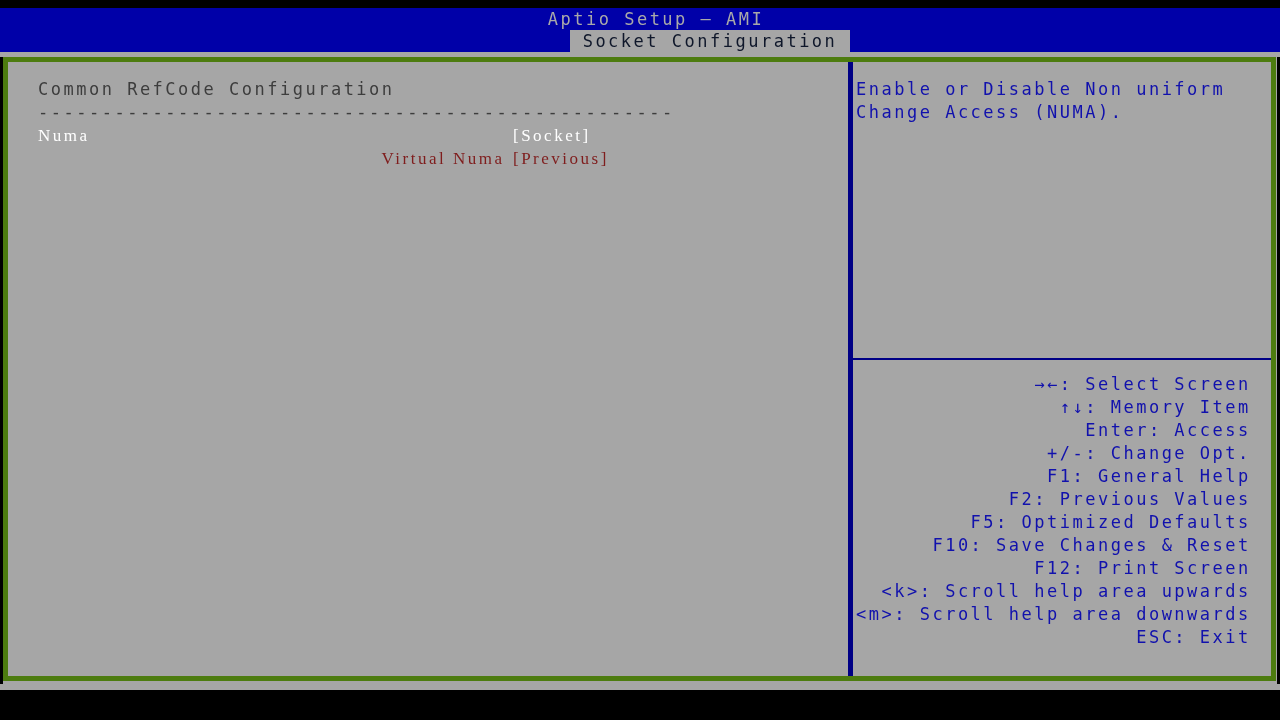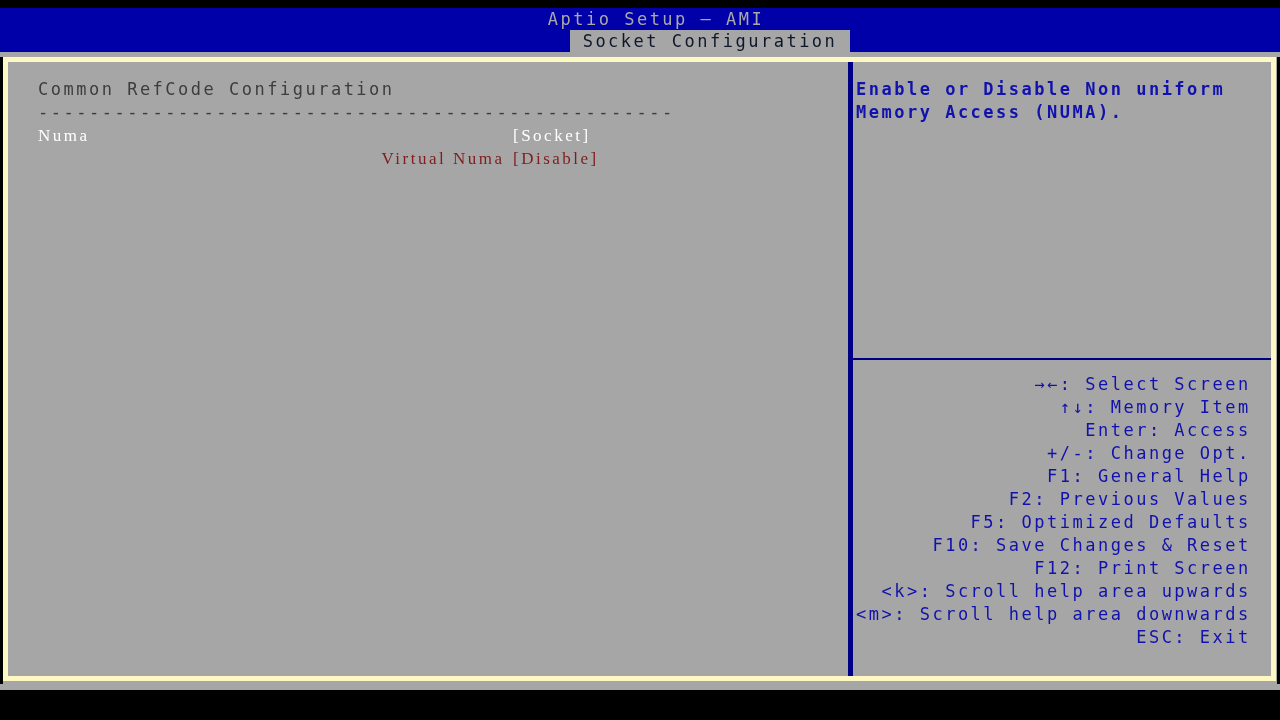--- a/index.html
+++ b/index.html
@@ -47,21 +47,21 @@
     position: absolute; top: 5px;
     width: 3px; height: 627px;
     background: #000000;
   }
   .edge-black.left  { left: 0; }
   .edge-black.right { right: 0; }
   
   .frame {
     position: absolute; left: 3px; top: 5px;
     width: 1273px; height: 624px;
-    border: 5px solid #fef9c3;
+    border: 5px solid #4d7c0f;
     box-sizing: border-box;
     display: flex;
   }
   .settings-panel {
     width: 840px;
     position: relative;
     padding: 16px 0 0 30px;
     box-sizing: border-box;
   }
   .v-divider {
@@ -77,21 +77,20 @@
   .separator { white-space: nowrap; overflow: hidden; }
   .item-row { position: relative; height: 23px; white-space: nowrap; font-family: Liberation Serif, serif; }
   .item-row .item-value { position: absolute; left: 475px; top: 0; }
   .item-selected { color: #ffffff; }
   .item-normal { color: #7f1d1d; text-align: center; }
   
   .help-desc {
     padding: 16px 0 0 3px;
     color: #1111ad;
     white-space: nowrap;
-    font-weight: bold;
   }
   .h-divider {
     position: absolute; left: 0; right: 0; top: 296px;
     height: 2px; background: #000085;
   }
   .help-keys {
     position: absolute; left: 3px; top: 311px;
     color: #1111ad;
     white-space: nowrap;
     text-align: right;
@@ -116,30 +115,30 @@
       <div class="section-title">Common RefCode Configuration</div>
       <div class="separator">--------------------------------------------------</div>
 
       <div class="item-row item-selected">
         <span class="item-label">Numa</span>
         <span class="item-value">[Socket]</span>
       </div>
 
       <div class="item-row item-normal">
         <span class="item-label">Virtual Numa</span>
-        <span class="item-value">[Disable]</span>
+        <span class="item-value">[Previous]</span>
       </div>
     </div>
 
     <div class="v-divider"></div>
 
     <div class="help-panel">
       <div class="help-desc">
         <div>Enable or Disable Non uniform</div>
-        <div>Memory Access (NUMA).</div>
+        <div>Change Access (NUMA).</div>
       </div>
 
       <div class="h-divider"></div>
 
       <div class="help-keys">
         <div class="key-line">→←: Select Screen</div>
         <div class="key-line">↑↓: Memory Item</div>
         <div class="key-line">Enter: Access</div>
         <div class="key-line">+/-: Change Opt.</div>
         <div class="key-line">F1: General Help</div>

